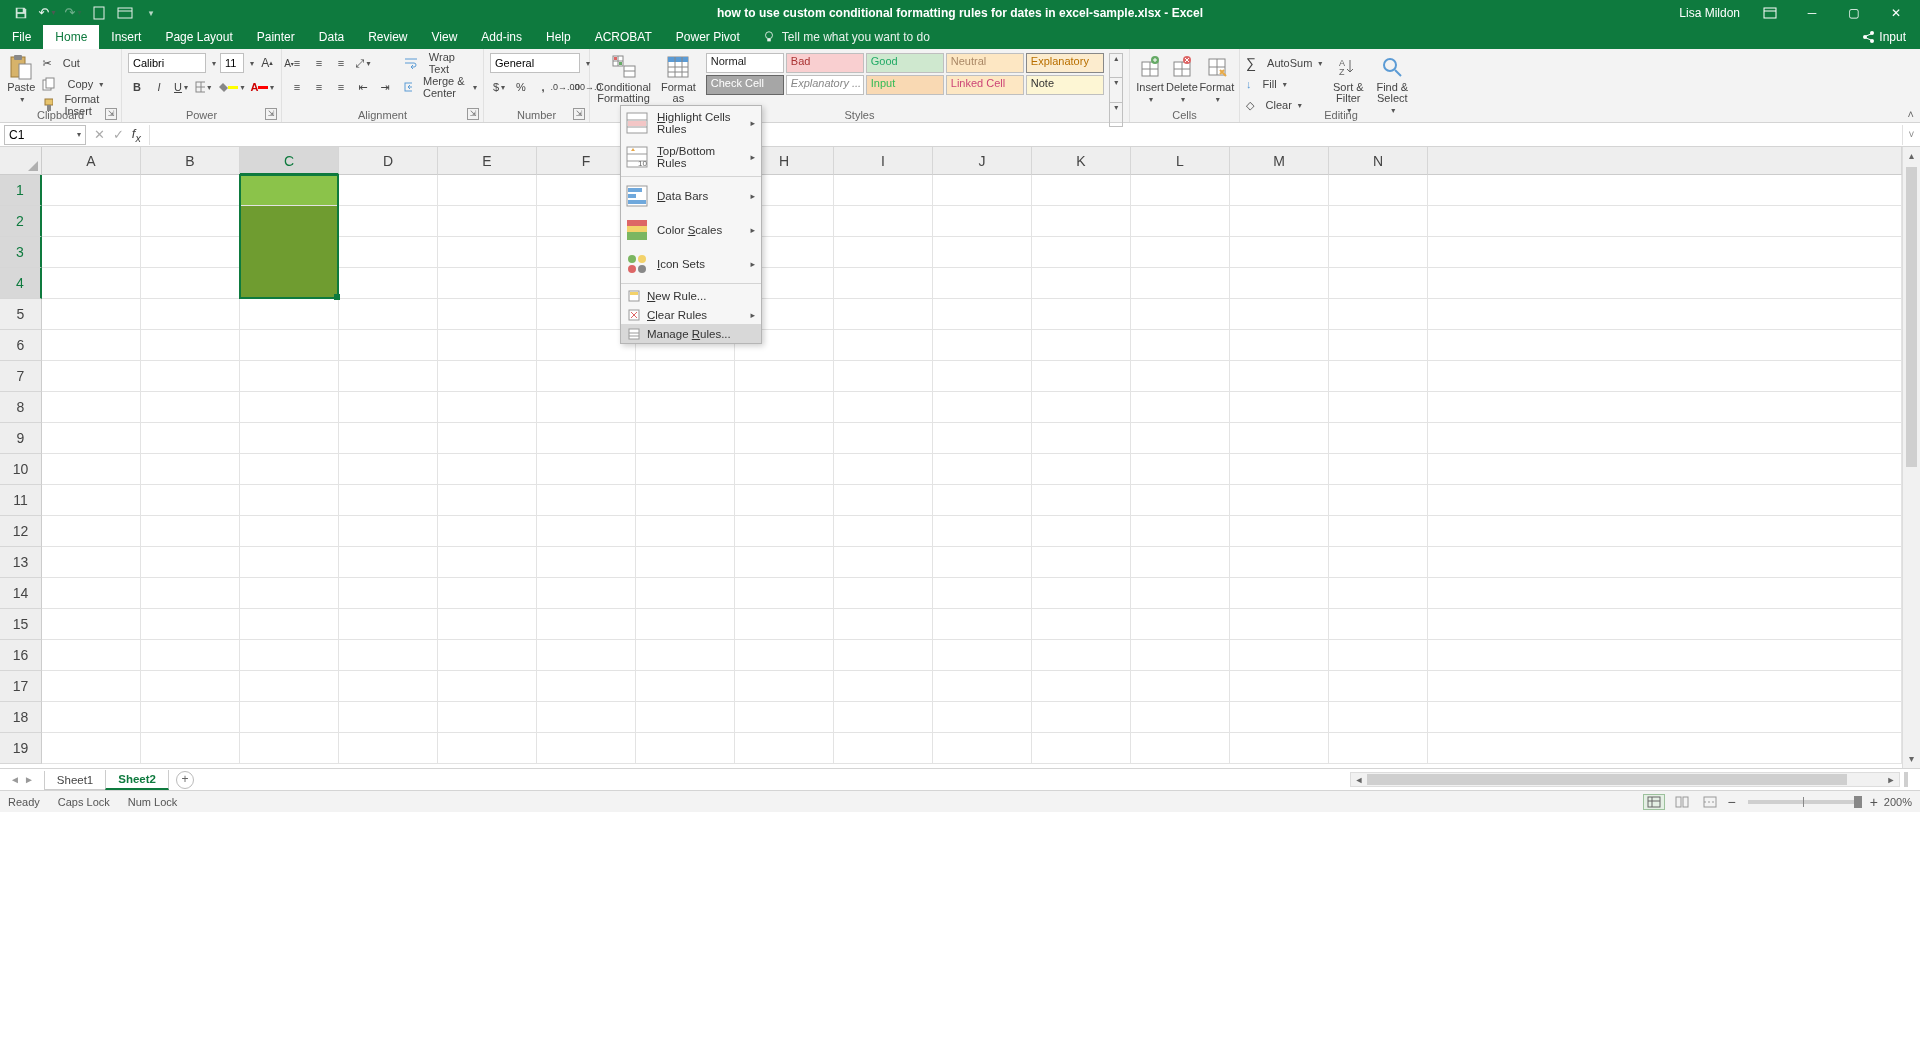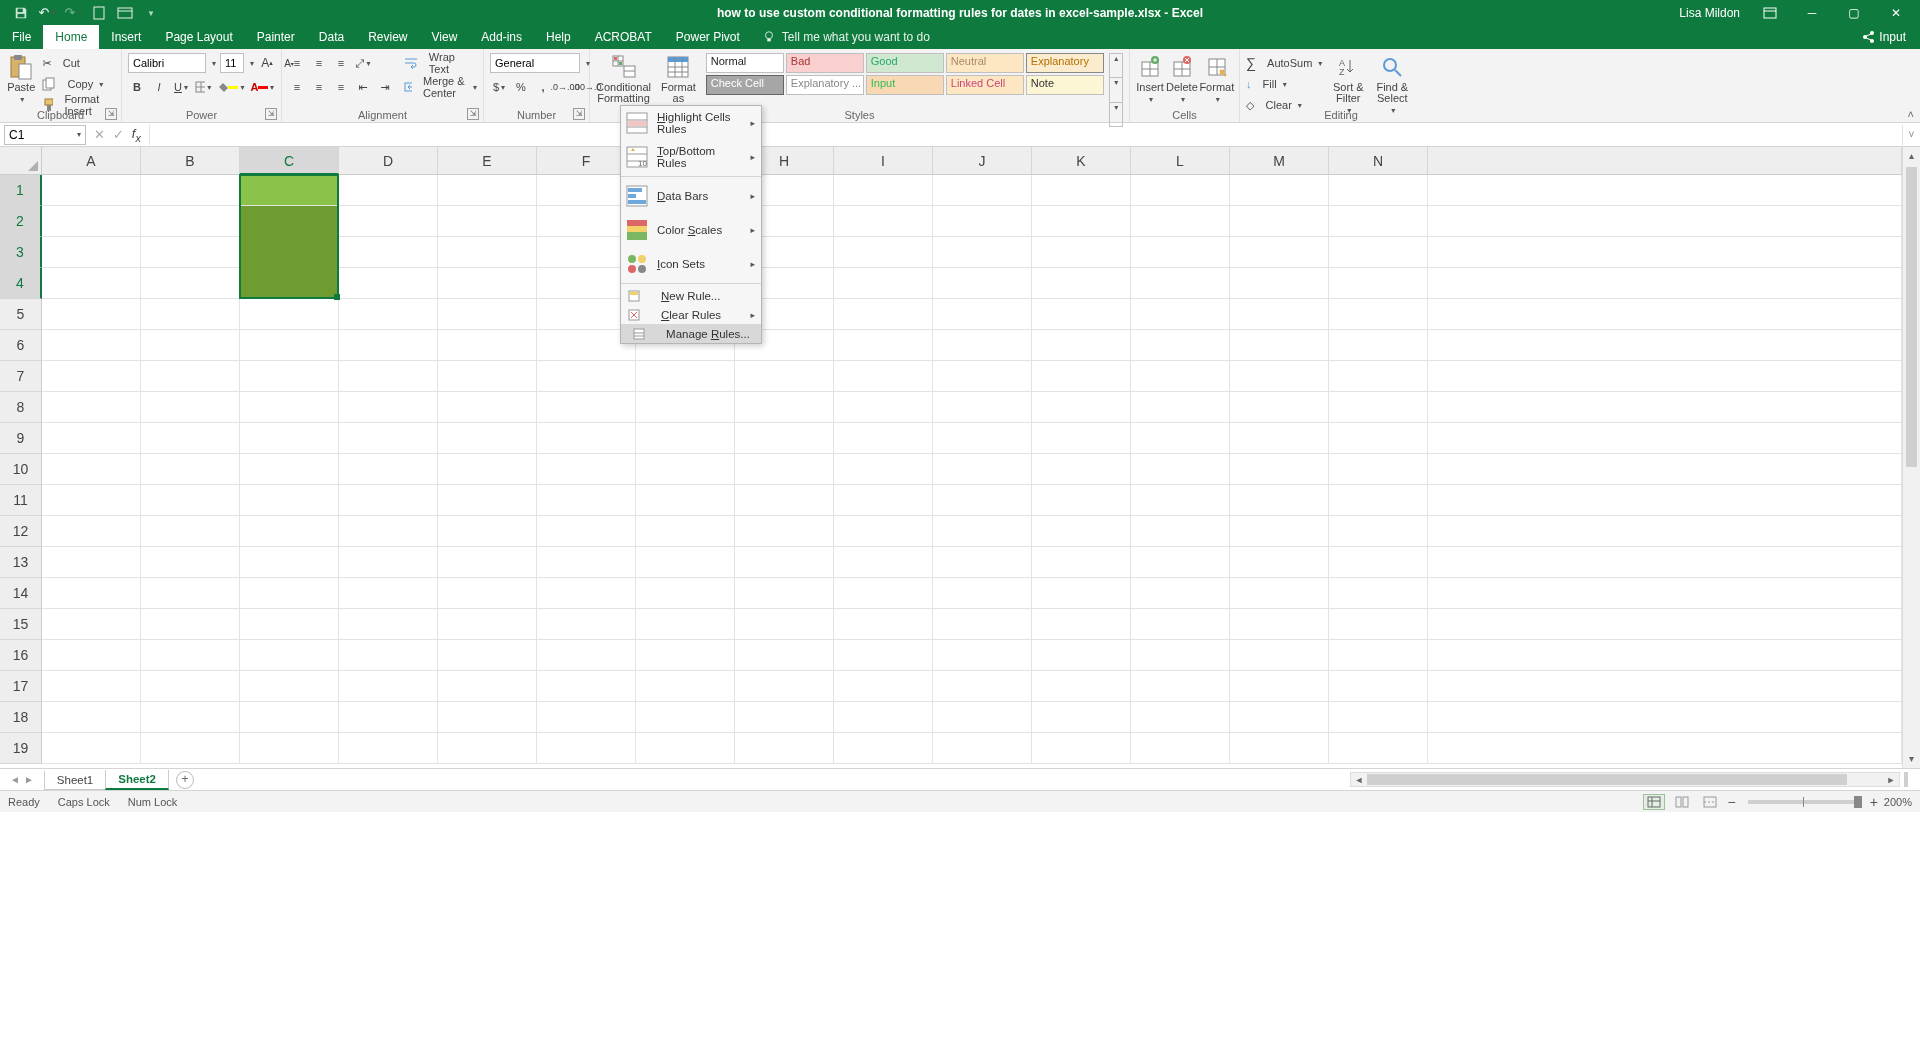--- a/index.html
+++ b/index.html
@@ -37,21 +37,21 @@
 
 
 .styles-gallery { display: flex; flex-wrap: wrap; gap: 2px; width: 410px; height: 46px; align-content: flex-start; }
 .styles-gallery .cell { width: 78px; height: 20px; border: 1px solid #bfbfbf; font-size: 11px; padding: 1px 4px; overflow: hidden; white-space: nowrap; }
 .styles-gallery .normal { background: #fff; color: #222; }
 .styles-gallery .bad { background: #f9cfd0; color: #a33; }
 .styles-gallery .good { background: #cfe8cf; color: #2a6; }
 .styles-gallery .neutral { background: #fde7c3; color: #a86; }
 .styles-gallery .calc { background: #fcecce; color: #b86f00; border-color: #888; }
 .styles-gallery .check { background: #a6a6a6; color: #fff; border-color: #666; }
-.styles-gallery .explan { background: #fff; color: #888; }
+.styles-gallery .explan { background: #fff; color: #888; font-style: italic; }
 .styles-gallery .input { background: #f9d9b3; color: #3b5; }
 .styles-gallery .linked { background: #fde7c3; color: #c47; }
 .styles-gallery .note { background: #fdf6d4; color: #333; }
 .gallery-arrows { width: 14px; display: flex; flex-direction: column; border: 1px solid #c0c0c0; }
 .gallery-arrows div { flex: 1; text-align: center; font-size: 8px; border-bottom: 1px solid #c0c0c0; color: #555; }
 .gallery-arrows div:last-child { border-bottom: none; }
 
 .collapse-ribbon { position: absolute; right: 6px; bottom: 2px; font-size: 11px; color: #666; }
 
 
@@ -82,23 +82,23 @@
 .vscroll { position: absolute; right: 0; top: 0; width: 18px; bottom: 0; background: #f1f1f1; border-left: 1px solid #ddd; }
 .vscroll .sbtn { height: 18px; text-align: center; font-size: 10px; color: #666; line-height: 18px; }
 .vscroll .thumb { position: absolute; left: 3px; right: 3px; top: 20px; height: 300px; background: #cfcfcf; }
 
 
 .dropdown { position: absolute; left: 620px; top: 105px; width: 142px; background: #f6f6f6; border: 1px solid #b5b5b5; box-shadow: 2px 2px 6px rgba(0,0,0,.2); font-size: 11.5px; color: #333; z-index: 50; }
 .dropdown .big { height: 34px; display: flex; align-items: center; padding: 0 6px 0 4px; gap: 8px; position: relative; }
 .dropdown .big .ic { width: 24px; height: 24px; }
 .dropdown .big .arw, .dropdown .sm .arw { margin-left: auto; font-size: 9px; color: #555; }
 .dropdown .sep { height: 1px; background: #d4d4d4; margin: 2px 0; }
-.dropdown .sm { height: 19px; display: flex; align-items: center; padding: 0 6px 0 6px; gap: 20px; }
+.dropdown .sm { height: 19px; display: flex; align-items: center; padding: 0 6px 0 6px; gap: 6px; }
 .dropdown .sm .ic { width: 14px; height: 14px; display: flex; align-items: center; justify-content: center; }
-.dropdown .sm.hover { background: #d8d8d8; justify-content: center; }
+.dropdown .sm.hover { background: #d8d8d8; }
 .u { text-decoration: underline; }
 
 
 .sheetbar { height: 22px; background: #fff; border-top: 1px solid #d4d4d4; display: flex; align-items: center; font-size: 11.5px; color: #444; position: relative; }
 .sheetbar .nav { display: flex; gap: 4px; padding: 0 10px; color: #999; font-size: 10px; }
 .sheetbar .tabs { display: flex; align-items: flex-end; height: 100%; }
 .sheetbar .stab { padding: 3px 12px; border: 1px solid #ccc; border-top: none; background: #fff; margin-right: -1px; }
 .sheetbar .stab.active { border-bottom: 2px solid #0e7a3e; color: #0e7a3e; font-weight: 600; background: #fff; }
 .sheetbar .addsheet { width: 18px; height: 18px; border: 1px solid #bbb; border-radius: 50%; text-align: center; line-height: 15px; margin-left: 8px; color: #666; font-size: 12px; }
 .sheetbar .hsb { position: absolute; right: 20px; top: 3px; width: 550px; height: 15px; background: #f1f1f1; border: 1px solid #ddd; display: flex; align-items: center; }

